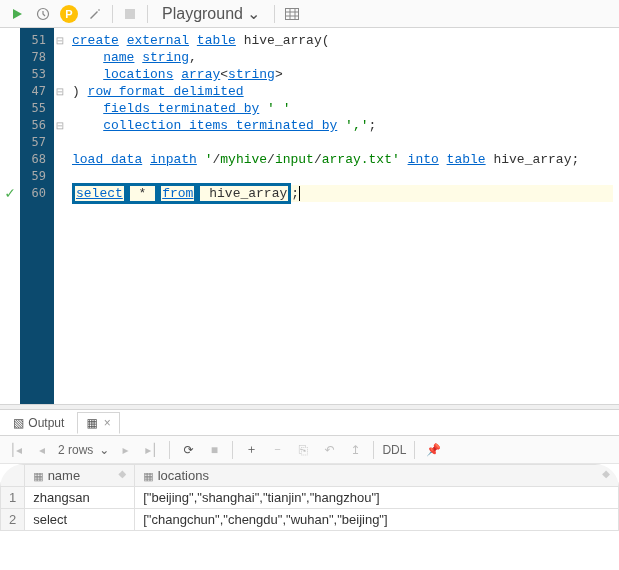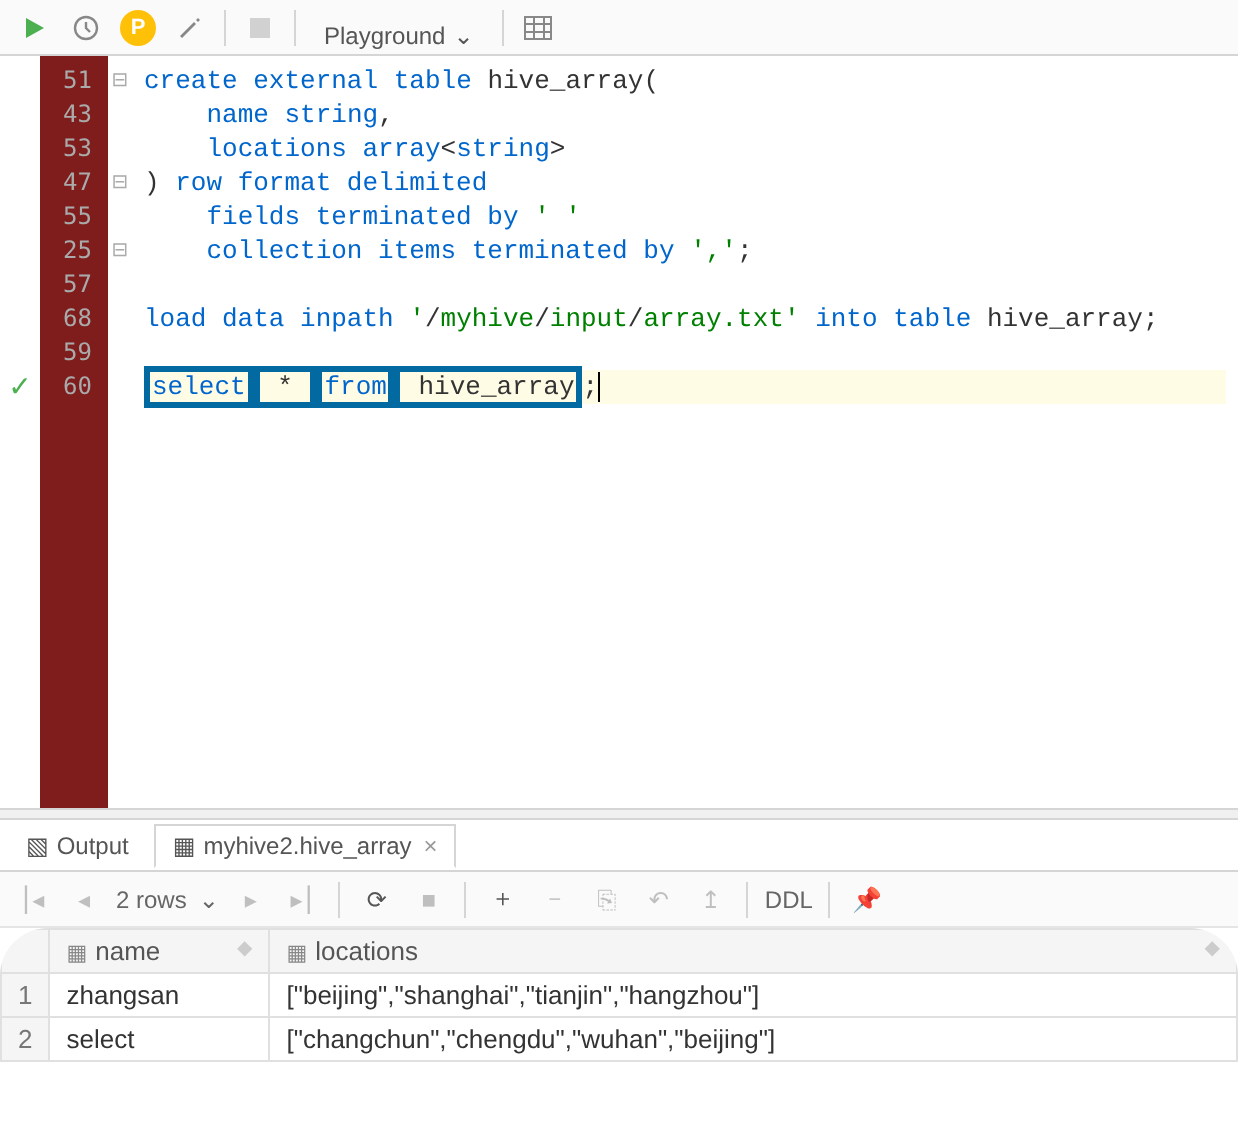--- a/index.html
+++ b/index.html
@@ -3,33 +3,33 @@
 <meta charset="utf-8">
 <style>
 * { box-sizing: border-box; margin: 0; padding: 0; }
 body { font-family: "Segoe UI", Arial, sans-serif; font-size: 13px; background: #fff; width: 619px; height: 570px; overflow: hidden; display: flex; flex-direction: column; }
 
 .toolbar { height: 28px; display: flex; align-items: center; padding: 0 6px; border-bottom: 1px solid #d5d5d5; gap: 4px; background: #fafafa; }
 .tbtn { width: 22px; height: 22px; display: flex; align-items: center; justify-content: center; color: #555; cursor: pointer; border-radius: 3px; }
 .tsep { width: 1px; height: 18px; background: #d5d5d5; margin: 0 2px; }
 .playbtn svg { color: #4caf50; }
 .pending { width: 18px; height: 18px; border-radius: 50%; background: #ffc107; color: #fff; font-size: 11px; display: flex; align-items: center; justify-content: center; font-weight: bold; }
-.dropdown { padding: 0 8px; height: 22px; display: flex; align-items: flex-end; gap: 4px; font-size: 12px; color: #555; cursor: pointer; }
+.dropdown { padding: 0 8px; height: 22px; display: flex; align-items: center; gap: 4px; font-size: 16px; color: #555; cursor: pointer; }
 
 .editor-area { flex: 1; display: flex; overflow: hidden; background: #fff; }
 .status-gutter { width: 20px; background: #fff; }
 .status-check { color: #4caf50; font-size: 14px; text-align: center; line-height: 17px; }
-.line-gutter { width: 34px; background: #7f1d1d; padding-top: 4px; }
+.line-gutter { width: 34px; background: #0c4a6e; padding-top: 4px; }
 .ln { height: 17px; line-height: 17px; text-align: right; padding-right: 8px; color: #aaa; font-family: Consolas, monospace; font-size: 12px; }
 .fold-gutter { width: 12px; background: #fff; padding-top: 4px; }
 .fold { height: 17px; line-height: 17px; text-align: center; color: #aaa; font-size: 10px; }
 .code { flex: 1; padding: 4px 6px; font-family: Consolas, "Courier New", monospace; font-size: 13px; line-height: 17px; white-space: pre; }
 .code-line { height: 17px; }
 .hl-line { background: #fffce6; }
-.kw { color: #0066cc; }
+.kw { color: #0066cc; text-decoration: underline; }
 .str { color: #008000; }
 .ident { color: #333; }
 .punc { color: #333; }
 .boxed { border: 3px solid #0369a1; padding: 0 1px; }
 .cursor { border-right: 1px solid #000; }
 
 .splitter { height: 6px; background: #f0f0f0; border-top: 1px solid #d5d5d5; border-bottom: 1px solid #d5d5d5; }
 
 .results { height: 160px; display: flex; flex-direction: column; }
 .res-tabs { height: 26px; display: flex; align-items: center; border-bottom: 1px solid #d5d5d5; padding: 0 4px; gap: 4px; }
@@ -104,25 +104,25 @@
       <div style="height: 17px;"></div>
       <div style="height: 17px;"></div>
       <div style="height: 17px;"></div>
       <div style="height: 17px;"></div>
       <div style="height: 17px;"></div>
       <div style="height: 17px;"></div>
       <div class="status-check" style="height: 17px;">✓</div>
     </div>
   <div class="line-gutter" id="lineg">
       <div class="ln">51</div>
-      <div class="ln">43</div>
+      <div class="ln">78</div>
       <div class="ln">53</div>
       <div class="ln">47</div>
       <div class="ln">55</div>
-      <div class="ln">25</div>
+      <div class="ln">56</div>
       <div class="ln">57</div>
       <div class="ln">68</div>
       <div class="ln">59</div>
       <div class="ln">60</div>
     </div>
   <div class="fold-gutter" id="foldg">
       <div class="fold">⊟</div>
       <div class="fold"></div>
       <div class="fold"></div>
       <div class="fold">⊟</div>
@@ -139,21 +139,20 @@
 <div class="splitter"></div>
 
 <div class="results">
   <div class="res-tabs">
     <div class="res-tab">
       <span>▧</span>
       <span>Output</span>
     </div>
     <div class="res-tab active">
       <span class="colicon">▦</span>
-      <span>myhive2.hive_array</span>
       <span class="x">×</span>
     </div>
   </div>
   <div class="res-toolbar">
     <div class="tbtn disabled">⎮◂</div>
     <div class="tbtn disabled">◂</div>
     <span>2 rows</span>
     <span style="cursor:pointer">⌄</span>
     <div class="tbtn disabled">▸</div>
     <div class="tbtn disabled">▸⎮</div>

